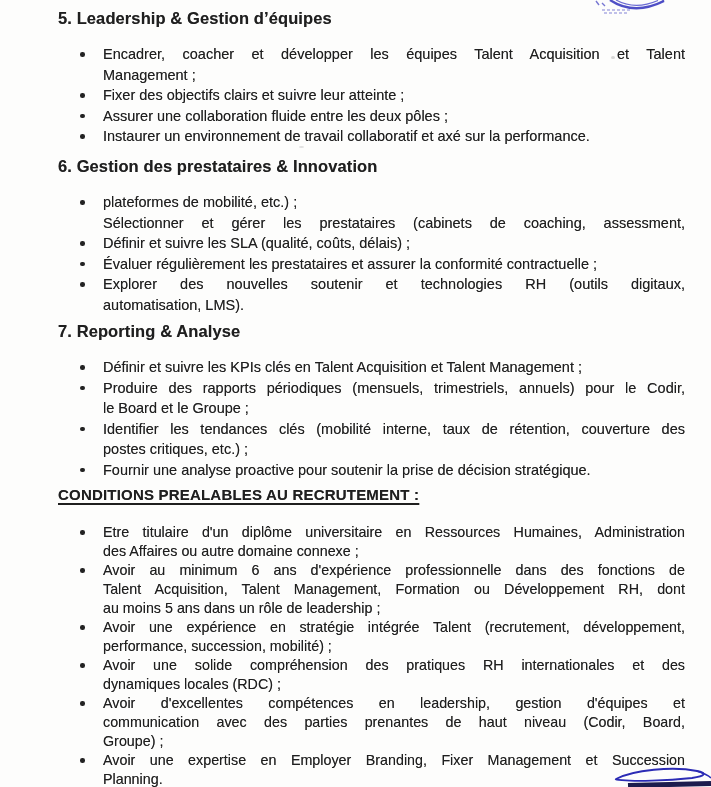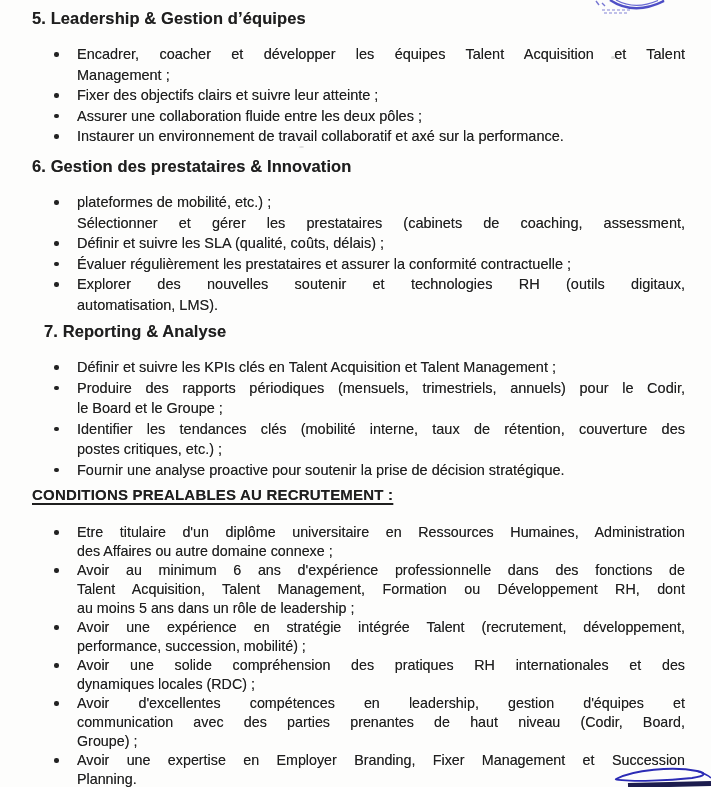--- a/index.html
+++ b/index.html
@@ -7,34 +7,34 @@
     width:711px;height:787px;
     background:#fdfdfc;
     overflow:hidden;
     position:relative;
     font-family:"Liberation Sans", sans-serif;
     color:#1f1f1f;
   }
   .page{
     position:relative;
     width:711px;height:787px;
-    padding:7px 26px 0 32px;
+    padding:7px 26px 0 58px;
     box-sizing:border-box;
     overflow:hidden;
   }
   
   h2{margin:0;font-weight:bold;}
   .num-heading{
     font-size:16.5px;
     line-height:22px;
     letter-spacing:0.1px;
     text-shadow:0 0 0.5px rgba(0,0,0,.45);
   }
   .sec6 .num-heading{margin-top:8.5px;}
-  .sec7 .num-heading{margin-top:5px;margin-left:12px;}
+  .sec7 .num-heading{margin-top:5px;}
   .cond-heading{
     font-size:15px;
     line-height:19px;
     margin-top:5px;
     letter-spacing:0.2px;
     text-shadow:0 0 0.5px rgba(0,0,0,.5);
   }
   .cond-heading span{
     text-decoration:underline;
     text-decoration-thickness:2px;

